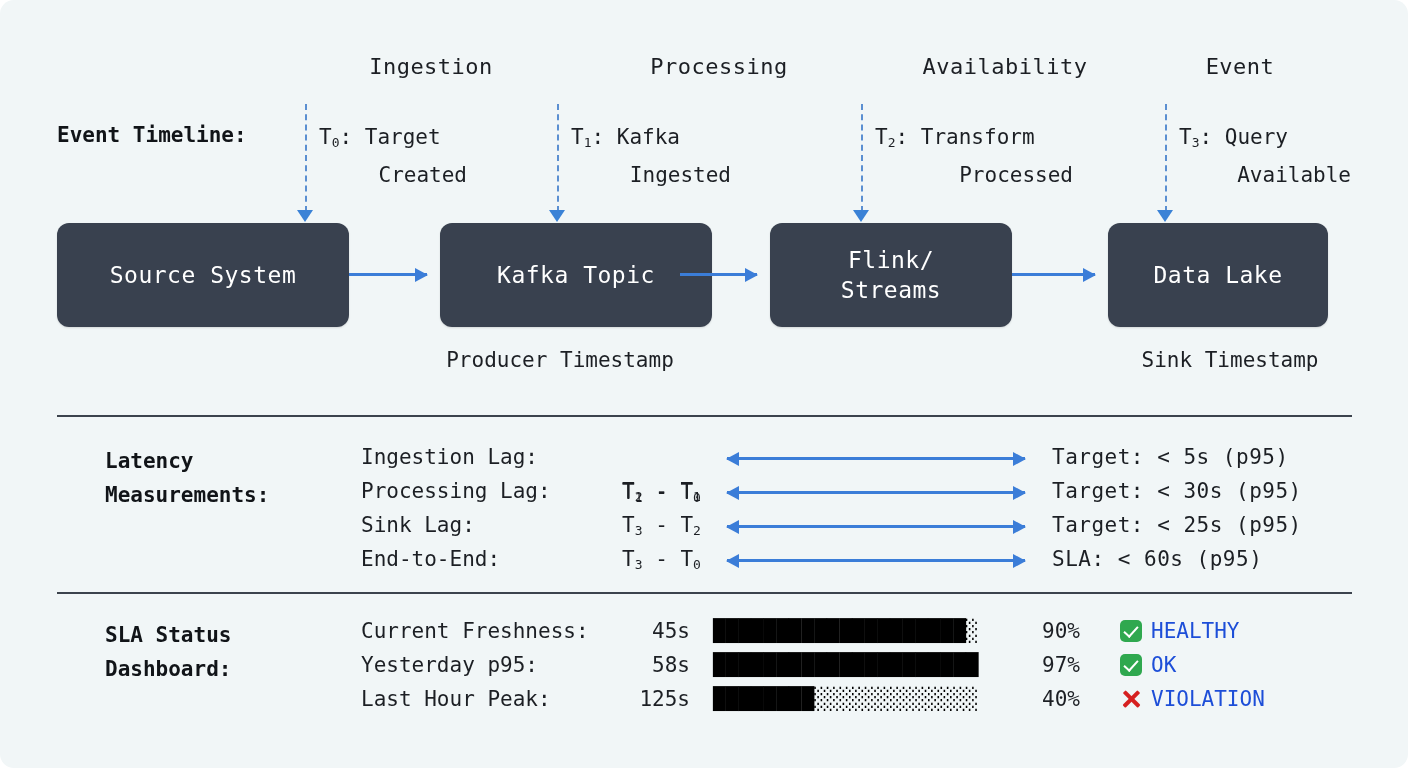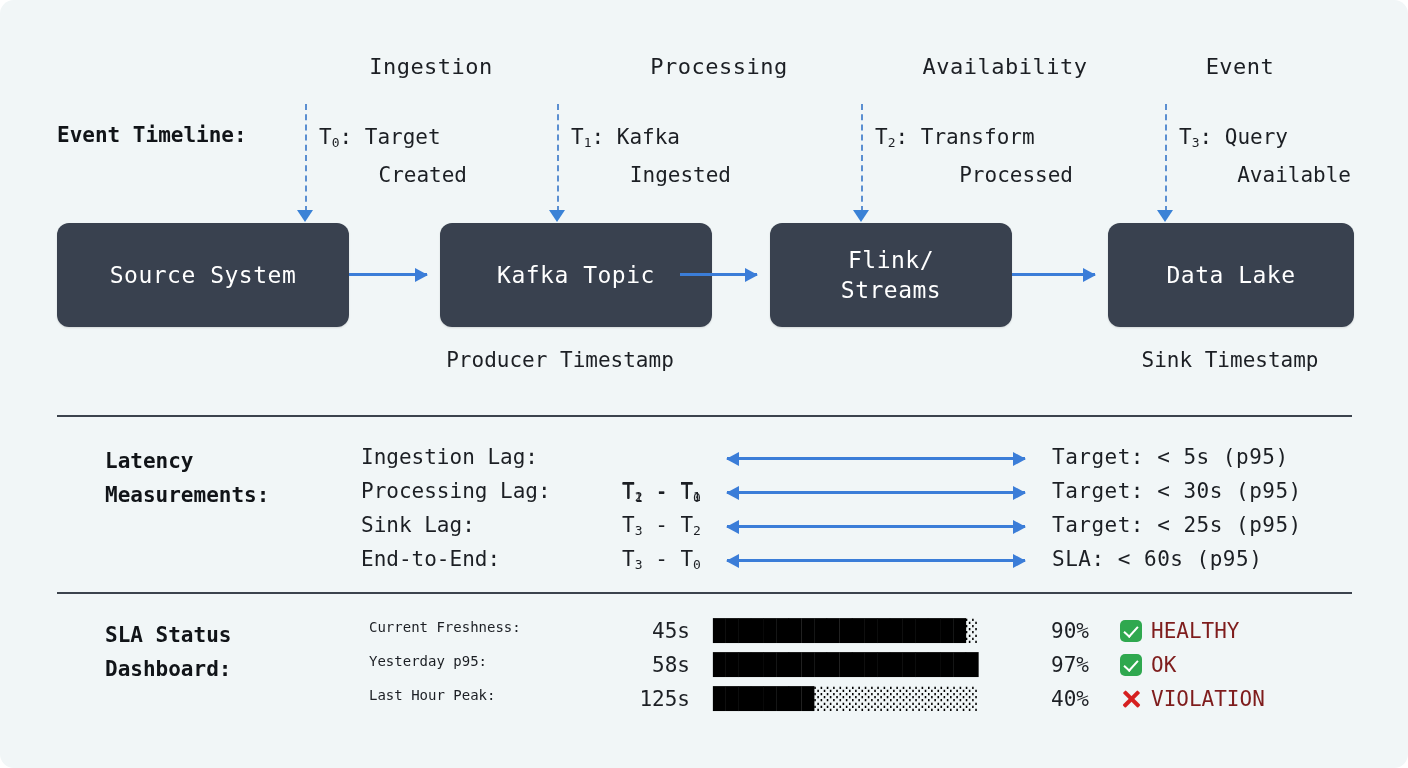--- a/index.html
+++ b/index.html
@@ -188,24 +188,23 @@
     width: 0; height: 0;
     border-top: 7px solid transparent;
     border-bottom: 7px solid transparent;
     border-left: 13px solid #3b7dd8;
   }
 
   
   .sla-name {
     position: absolute;
     left: 361px;
-    font-size: 14px;
-    color: #1c1f24;
-    white-space: nowrap;
-    margin-left: 8px;
+    font-size: 21px;
+    color: #1c1f24;
+    white-space: nowrap;
   }
   .sla-val {
     position: absolute;
     left: 610px;
     width: 80px;
     text-align: right;
     font-size: 21px;
     color: #1c1f24;
     white-space: nowrap;
   }
@@ -216,29 +215,29 @@
     letter-spacing: 0px;
     line-height: 22px;
     color: #000000;
     white-space: nowrap;
     font-family: "DejaVu Sans Mono", monospace;
   }
   .pct {
     position: absolute;
     left: 1042px;
     width: 56px;
-    text-align: center;
+    text-align: left;
     font-size: 21px;
     color: #1c1f24;
   }
   .status {
     position: absolute;
     left: 1120px;
     font-size: 21px;
-    color: #7f1d1d;
+    color: #1d4ed8;
     white-space: nowrap;
     display: flex;
     align-items: center;
     gap: 9px;
   }
   .badge-ok {
     display: inline-block;
     width: 22px; height: 22px;
     background: #2fa84f;
     border-radius: 5px;
@@ -319,21 +318,21 @@
     <div>
         <span>Kafka Topic</span>
       </div>
   </div>
   <div class="pbox" style="left:770px; width:242px;">
     <div>
       <span>Flink/</span>
       <span>Streams</span>
     </div>
   </div>
-  <div class="pbox" style="left:1108px; width:246px;">
+  <div class="pbox" style="left:1108px; width:220px;">
     <div>
         <span>Data Lake</span>
       </div>
   </div>
 
   <div class="flow" style="left:349px; width:78px;"></div>
   <div class="flow" style="left:680px; width:77px;"></div>
   <div class="flow" style="left:1012px; width:83px;"></div>
 
   <div class="ts-caption" style="left:1108px; width:244px;">Sink Timestamp</div>

